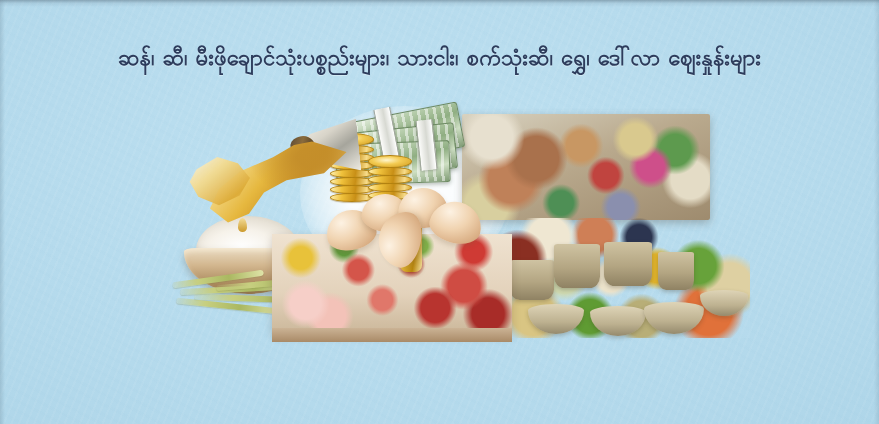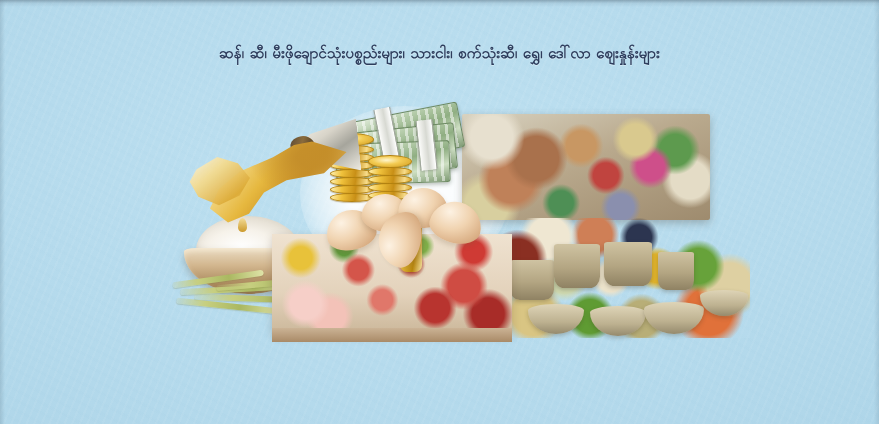--- a/index.html
+++ b/index.html
@@ -44,21 +44,21 @@
   }
 
   
   .title {
     position: absolute;
     left: 0;
     right: 0;
     top: 44px;
     text-align: center;
     color: #2d3c5c;
-    font-size: 15px;
+    font-size: 22px;
     font-weight: 700;
     letter-spacing: 0.2px;
     line-height: 1.25;
     text-shadow: 0 1px 0 rgba(255,255,255,0.35);
     padding: 0 60px;
     box-sizing: border-box;
   }
 
   
   .collage {

